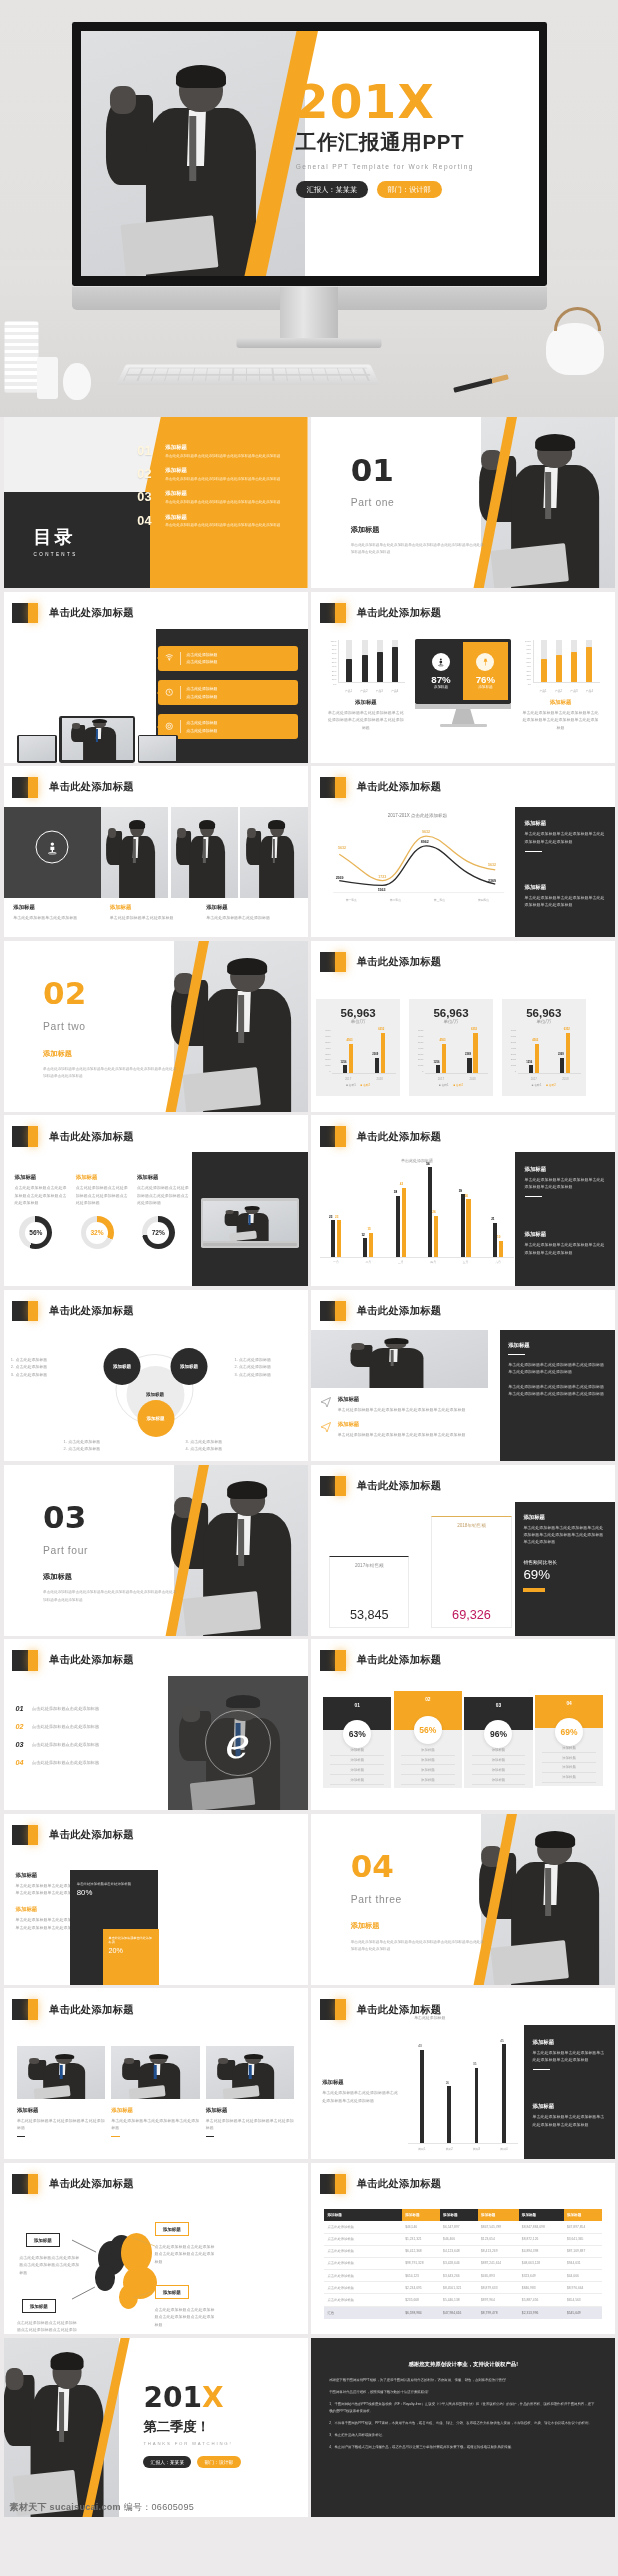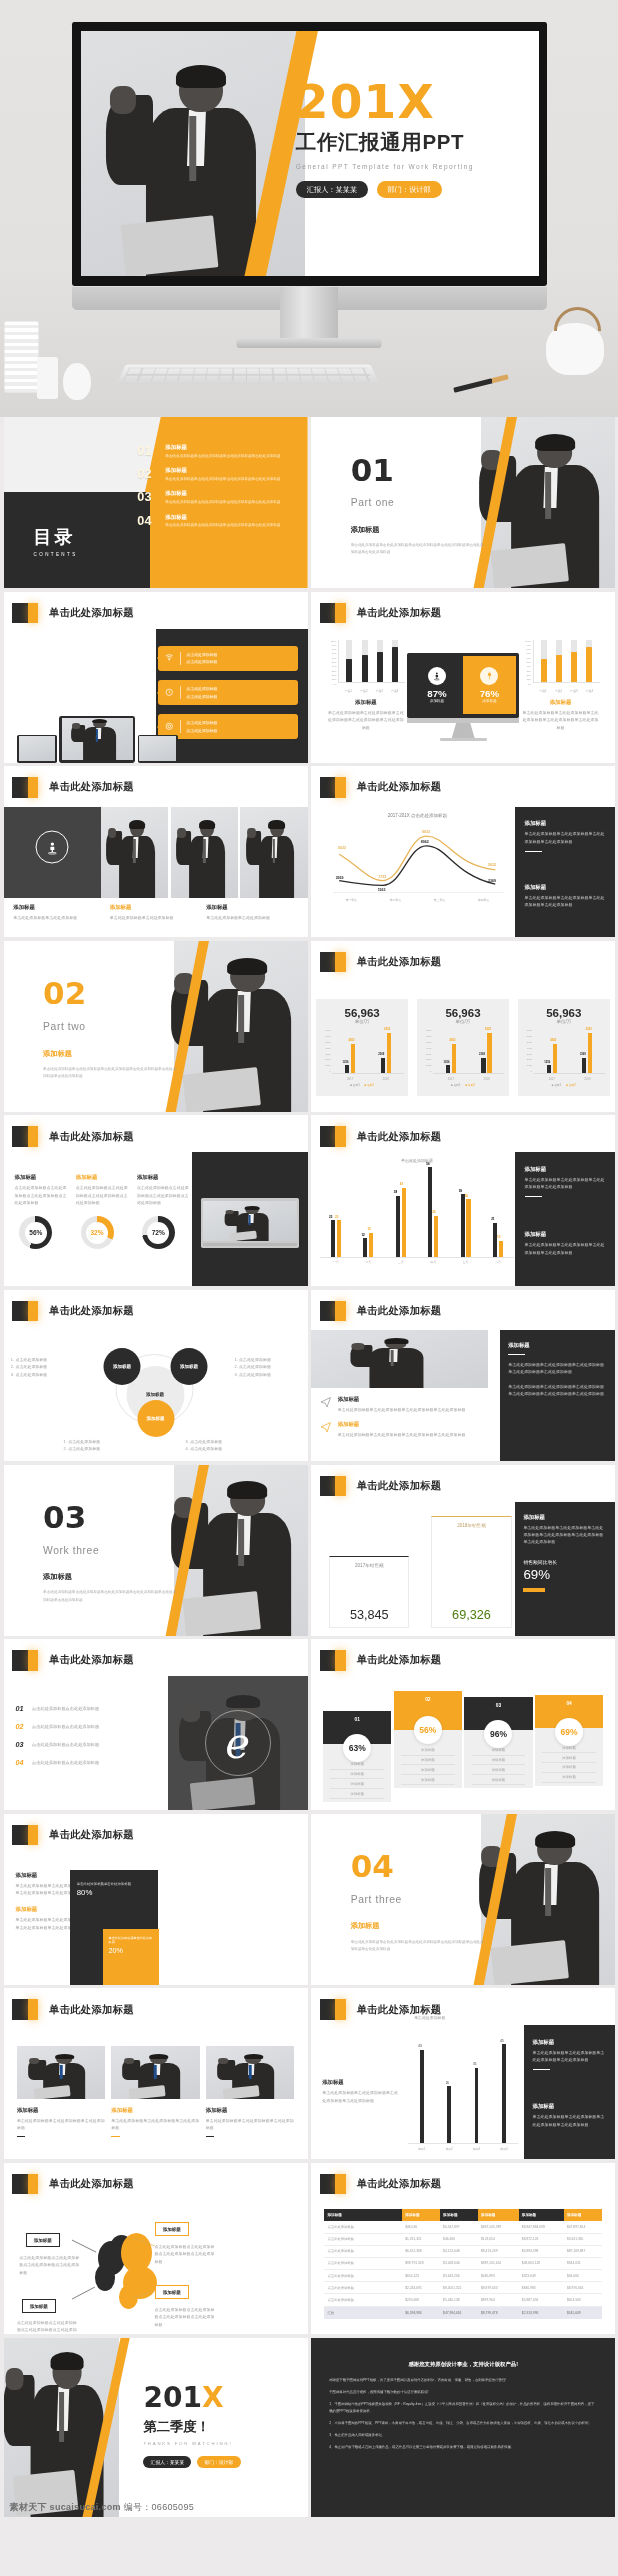--- a/index.html
+++ b/index.html
@@ -381,21 +381,21 @@
             <span class="axis-lbl">产品2</span>
             <span class="axis-lbl">产品3</span>
             <span class="axis-lbl">产品4</span>
           </div>
           <div style="text-align:center;margin-top:6px">
             <div class="h4">添加标题</div>
             <div class="cap">单击此处添加标题单击此处添加标题单击此处添加标题单击此处添加标题单击此处添加标题</div>
           </div>
         </div>
 
-        <div style="position:absolute;left:50%;transform:translateX(-50%);top:61px;width:112px">
+        <div style="position:absolute;left:50%;transform:translateX(-50%);top:47px;width:96px">
           <div style="background:#2b2b2b;padding:3.6px;border-radius:1.8px">
             <div style="display:flex;height:58px">
               <div style="flex:1;background:#2b2b2b;display:flex;flex-direction:column;align-items:center;justify-content:center">
                 <div style="width:18px;height:18px;border-radius:50%;background:#fff;display:flex;align-items:center;justify-content:center">
                   <svg width="9.7" height="9.7" viewBox="0 0 24 24" fill="#2b2b2b">
                       <circle cx="12" cy="6" r="2.4"></circle>
                       <path d="M9 10h6v5h-2v5h-2v-5H9z"></path>
                       <ellipse cx="12" cy="21" rx="6" ry="1.4" fill="none" stroke="#2b2b2b" stroke-width="1.2"></ellipse>
                     </svg>
                   </div>
@@ -595,21 +595,21 @@
           <div class="sd">单击此处添加标题单击此处添加标题单击此处添加标题单击此处添加标题单击此处添加标题单击此处添加标题</div>
         </div>
       </div>
 
       <div class="sl">
         <div class="tb">
           <span class="sq"></span>
           <span class="sq2"></span>
           <span class="tt">单击此处添加标题</span>
         </div>
-        <div style="position:absolute;left:4.8px;top:58px;width:294px;display:flex;gap:8.5px">
+        <div style="position:absolute;left:4.8px;top:58px;width:270px;display:flex;gap:8.5px">
           <div style="flex:1;background:#efefef;padding:8.5px 4.8px">
             <div style="text-align:center;font-size:11.5px;font-weight:bold;color:#2b2b2b">56,963</div>
             <div style="text-align:center;font-size:4.5px;color:#8c8c8c;margin-bottom:4.2px">单位/万</div>
             <div style="display:flex">
               <div style="width:9.7px;font-size:2.4px;color:#a8a8a8;text-align:right;line-height:5.8px">
                   <div>7000</div>
                   <div>6000</div>
                   <div>5000</div>
                   <div>4000</div>
                   <div>3000</div>
@@ -962,21 +962,21 @@
               <div class="p-body"></div>
                 <div class="p-shirt"></div>
                 <div class="p-tie"></div>
               <div class="p-head"></div>
                 <div class="p-hair"></div>
                 <div class="p-laptop"></div>
               </div>
           </div>
           <div class="bar"></div>
           <div class="num" style="color:#2b2b2b">03</div>
-          <div class="pt">Work three</div>
+          <div class="pt">Part four</div>
           <div class="st" style="color:#2b2b2b">添加标题</div>
           <div class="sd">单击此处添加标题单击此处添加标题单击此处添加标题单击此处添加标题单击此处添加标题单击此处添加标题</div>
         </div>
       </div>
 
       <div class="sl">
         <div class="tb">
           <span class="sq"></span>
           <span class="sq2"></span>
           <span class="tt">单击此处添加标题</span>
@@ -989,21 +989,21 @@
           <div style="font-size:13.3px;color:#fff;margin-top:1.8px">69%</div>
           <div style="width:22px;height:4.2px;background:#f5a623;margin-top:6px"></div>
         </div>
         <div style="position:absolute;left:18px;top:47px;width:60%;height:116px;display:flex;align-items:flex-end;gap:22px">
           <div style="flex:1;height:62%;border:0.6px solid #ebebeb;border-top:1.8px solid #2b2b2b;position:relative;text-align:center;padding-top:6px">
             <div style="font-size:4.6px;color:#8c8c8c">2017年销售额</div>
             <div style="position:absolute;left:0;right:0;bottom:4.8px;font-size:12.7px;color:#2b2b2b">53,845</div>
           </div>
           <div style="flex:1;height:96%;border:0.6px solid #ebebeb;border-top:1.8px solid #e0b057;position:relative;text-align:center;padding-top:6px">
             <div style="font-size:4.6px;color:#c2a06a">2018年销售额</div>
-            <div style="position:absolute;left:0;right:0;bottom:4.8px;font-size:12.7px;color:#4d7c0f">69,326</div>
+            <div style="position:absolute;left:0;right:0;bottom:4.8px;font-size:12.7px;color:#be185d">69,326</div>
           </div>
         </div>
       </div>
     </div>
 
     <div class="row">
       <div class="sl">
         <div class="tb">
           <span class="sq"></span>
           <span class="sq2"></span>
@@ -1042,21 +1042,21 @@
         </div>
       </div>
 
       <div class="sl">
         <div class="tb">
           <span class="sq"></span>
           <span class="sq2"></span>
           <span class="tt">单击此处添加标题</span>
         </div>
         <div style="position:absolute;left:12px;top:52px;right:12px;display:flex;gap:2.4px;align-items:flex-start">
-          <div class="card4" style="margin-top:20px">
+          <div class="card4" style="margin-top:6px">
             <div class="head dark">01</div>
             <div class="circ" style="color:#2b2b2b">63%</div>
             <div class="body">
                 <div>添加标题</div>
               <div>添加标题</div>
               <div>添加标题</div>
               <div>添加标题</div>
               </div>
           </div>
           <div class="card4">

